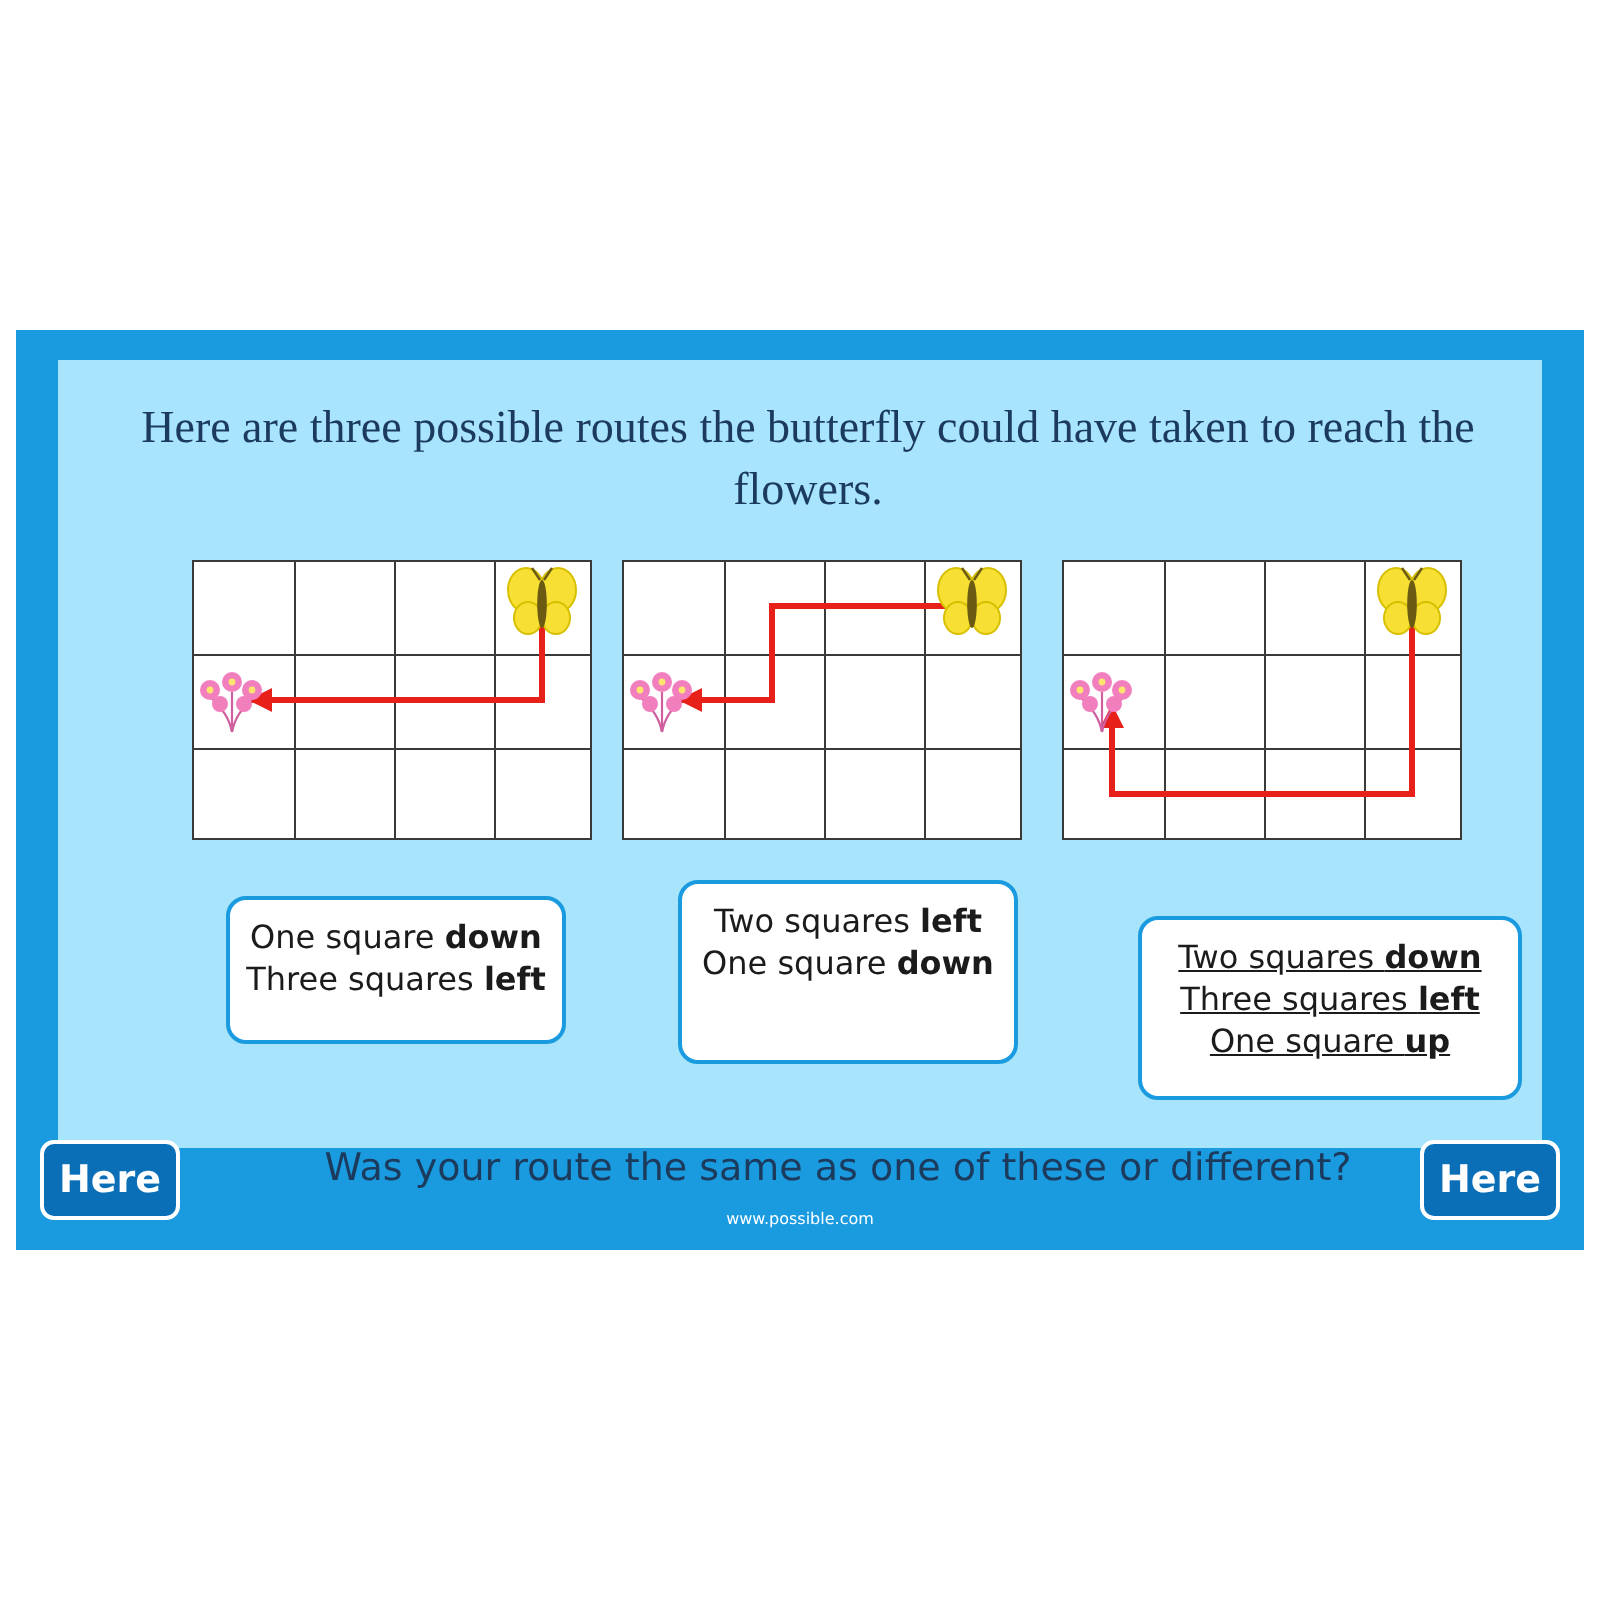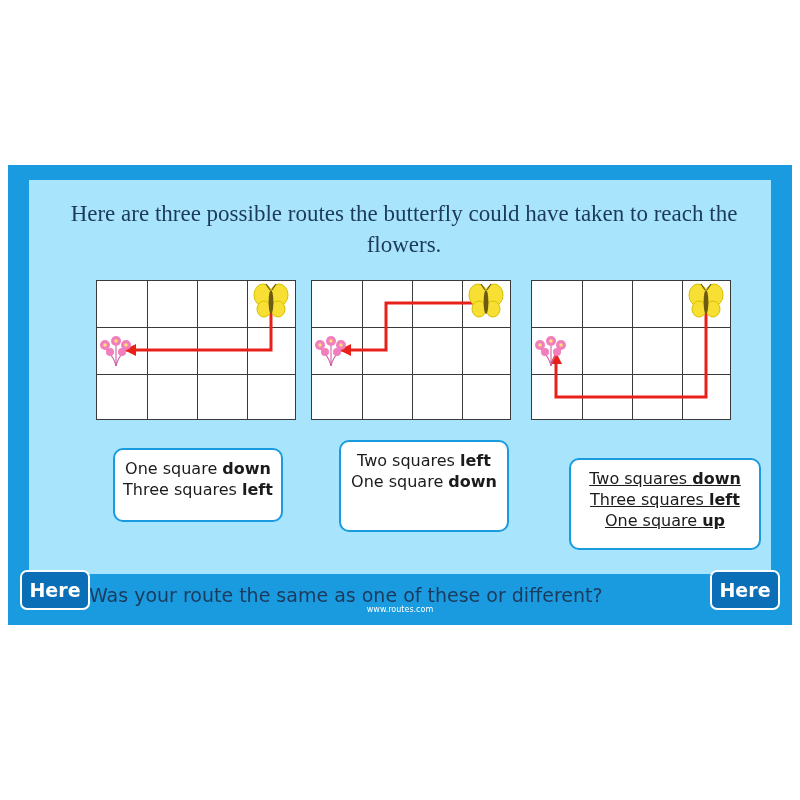--- a/index.html
+++ b/index.html
@@ -128,22 +128,23 @@
   }
   .card b { font-weight: 700; }
   .card.c1 { left: 62px;  width: 170px; height: 74px; top: 10px; }
   .card.c2 { left: 288px; width: 170px; height: 92px; top: 2px; }
   .card.c3 { left: 518px; width: 192px; height: 92px; top: 20px; text-decoration: underline; }
 
   
   .question {
     position: absolute;
     left: 60px;
-    top: 404px;
+    top: 393px;
     width: 660px;
+    text-align: center;
     color: #1b3a5c;
     font-size: 19px;
     font-family: "DejaVu Sans", sans-serif;
   }
 
   
   .nav-btn {
     position: absolute;
     background: #0b6fb8;
     color: #ffffff;
@@ -365,16 +366,16 @@
         </div>
 
       </div>
 
       <div class="question">Was your route the same as one of these or different?</div>
 
     </div>
 
     <div class="nav-btn back">Here</div>
     <div class="nav-btn next">Here</div>
-    <div class="footer-url">www.routes.com</div>
+    <div class="footer-url">www.possible.com</div>
   </div>
 
 </div>
 
 </body></html>

